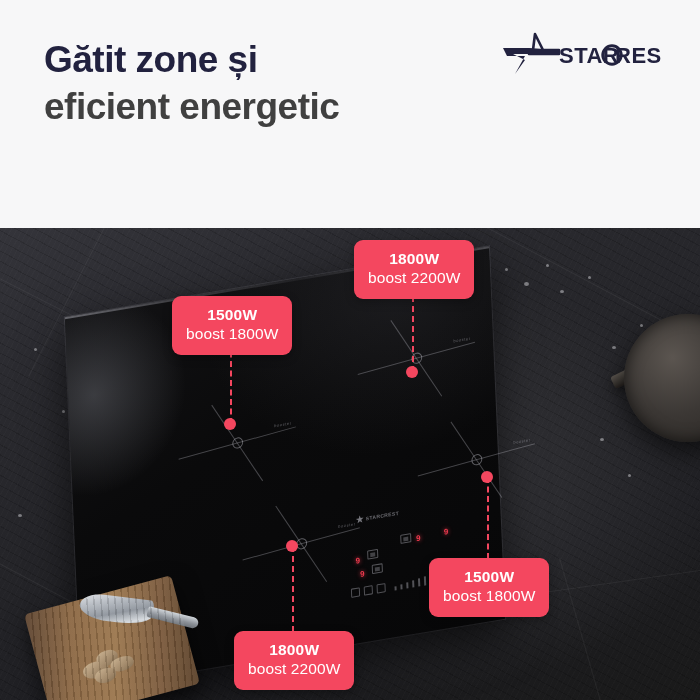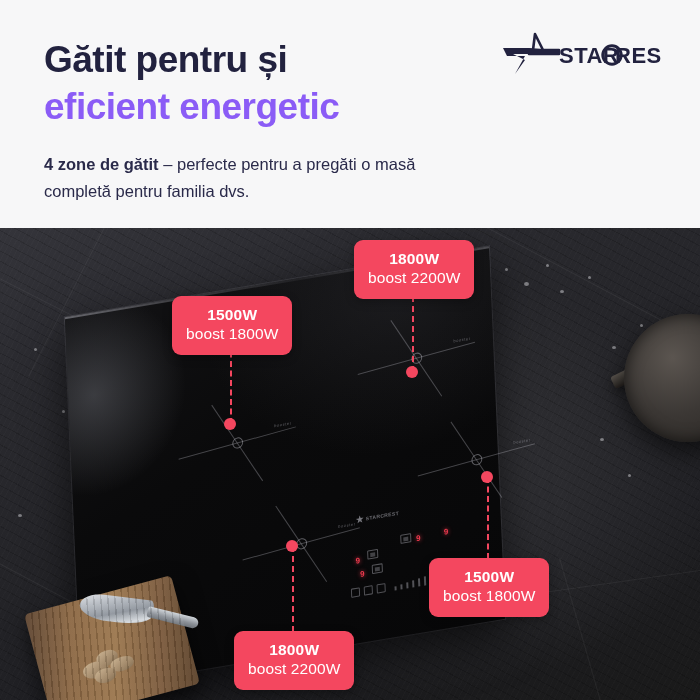--- a/index.html
+++ b/index.html
@@ -37,21 +37,21 @@
   }
 
   .h-line {
     font-size: 37px;
     font-weight: bold;
     letter-spacing: -0.5px;
     line-height: 1.28;
     white-space: nowrap;
   }
   .h-line-1 { color: #22223f; }
-  .h-line-2 { color: #8b5cf6; }
+  .h-line-2 { color: #404040; }
 
   #subhead {
     position: absolute;
     left: 44px;
     top: 151px;
     width: 440px;
     font-size: 16.5px;
     line-height: 1.62;
     color: #2a2a4a;
     font-weight: 400;
@@ -312,25 +312,24 @@
   .badge .b strong { font-weight: normal; }
 </style>
 </head>
 <body>
 
 <div id="stage">
 
   <div id="header">
 
     <div id="headline">
-      <div class="h-line h-line-1">Gătit pentru și</div>
+      <div class="h-line h-line-1">Gătit zone și</div>
       <div class="h-line h-line-2">eficient energetic</div>
     </div>
 
-    <div id="subhead"><b>4 zone de gătit</b><span> – perfecte pentru a pregăti o masă completă pentru familia dvs.</span></div>
 
     <div id="logo">
       <svg width="162" height="46" viewBox="0 0 162 46">
 
         <path d="M36 3 L44 19 L60 19 L60 23 L30 23 L30 19 L34 19 Z" fill="none" stroke="#22223f" stroke-width="2.6" stroke-linejoin="round"></path>
         <path d="M4 17 L30 17 L30 23 L14 23 L26 29 L16 43 L26 25 L8 25 Z" fill="#22223f"></path>
         <path d="M30 17 L60 19 L60 23 L30 23 Z" fill="#22223f"></path>
 
         <text x="60" y="32" font-family="'Liberation Sans', sans-serif" font-size="22" font-weight="bold" fill="#22223f" letter-spacing="0.5">STAR</text>
         <circle cx="113" cy="24" r="9.2" fill="none" stroke="#22223f" stroke-width="3"></circle>

